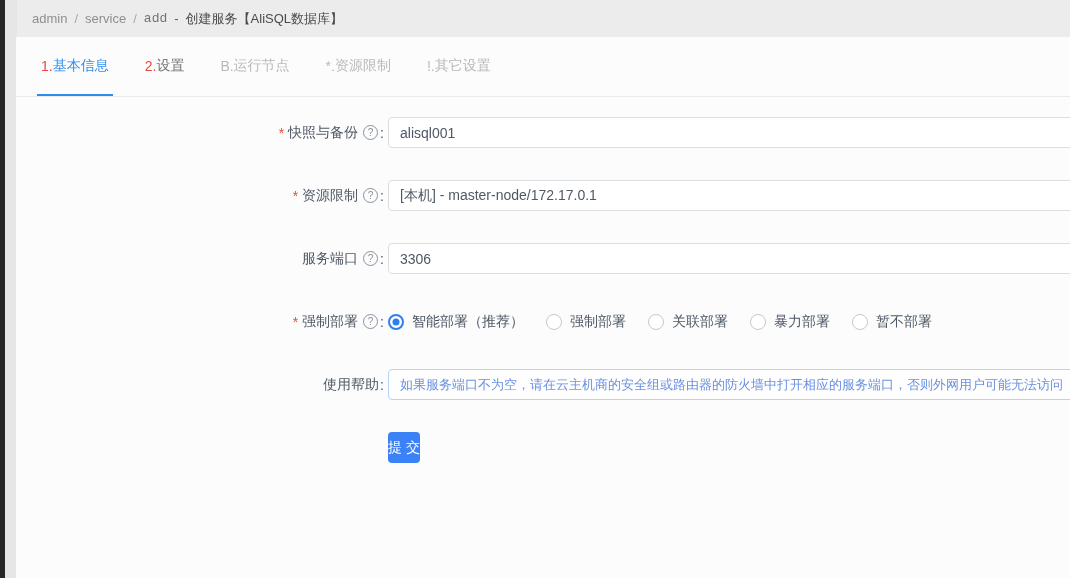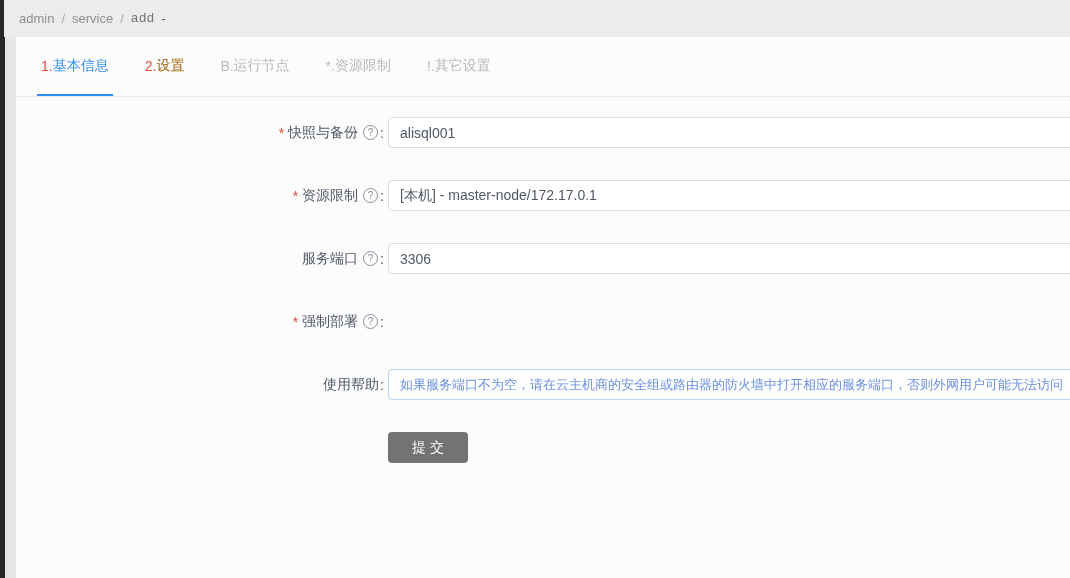--- a/index.html
+++ b/index.html
@@ -7,21 +7,21 @@
   body {
     font-family: "Liberation Sans", "DejaVu Sans", sans-serif;
     background: #e6e6e6;
     position: relative;
   }
   .side-strip {
     position: absolute; left: 0; top: 0; width: 5px; height: 578px;
     background: #262626;
   }
   .breadcrumb-bar {
-    position: absolute; left: 4px; top: 0; right: 0; height: 37px;
+    position: absolute; left: 17px; top: 0; right: 0; height: 37px;
     background: #ececec;
     display: flex; align-items: center;
     padding-left: 15px;
     font-size: 13px; color: #8f8f8f;
   }
   .breadcrumb-bar .crumb { margin-right: 7px; }
   .breadcrumb-bar .sep { margin-right: 7px; color: #a8a8a8; }
   .breadcrumb-bar .crumb-current { color: #737373; font-family: Liberation Mono, monospace; }
   .breadcrumb-bar .dash { margin-right: 7px; color: #5a5a5a; }
   .breadcrumb-bar .crumb-title { color: #4a4a4a; }
@@ -40,21 +40,21 @@
   .tab {
     display: flex; align-items: center;
     padding: 0 4px;
     margin-right: 28px;
     font-size: 14px;
     color: #b9b9b9;
     border-bottom: 2px solid transparent;
     cursor: pointer;
   }
   .tab .prefix-red { color: #e84a3c; }
-  .tab .lbl-dark { color: #a16207; }
+  .tab .lbl-dark { color: #737373; }
   .tab.active { border-bottom-color: #2d8cf0; }
   .tab.active .lbl-active { color: #2d8cf0; }
 
   .form { padding-top: 20px; }
   .form-row {
     display: flex; align-items: center;
     min-height: 31px;
     margin-bottom: 32px;
   }
   .form-label {
@@ -109,42 +109,43 @@
     background: #fefeff;
     display: flex; align-items: center;
     padding: 0 11px;
     font-size: 13px; color: #6a90e0;
     white-space: nowrap; overflow: hidden;
   }
   .submit-row { display: flex; margin-bottom: 0; }
   .submit-spacer { width: 372px; flex-shrink: 0; }
   .submit-btn {
     height: 31px;
-    padding: 0 24px;
-    background: #737373;
+    padding: 0 0;
+    background: #3b82f6;
     color: #fff;
     border: none; border-radius: 4px;
     font-size: 14px;
     font-family: "Liberation Sans", "DejaVu Sans", sans-serif;
     cursor: pointer;
     display: inline-flex; align-items: center;
   }
 </style>
 </head>
 <body>
 
 <div class="side-strip"></div>
 
 <div class="breadcrumb-bar">
   <span class="crumb">admin</span>
   <span class="sep">/</span>
   <span class="crumb">service</span>
   <span class="sep">/</span>
   <span class="crumb crumb-current">add</span>
   <span class="dash">-</span>
+  <span class="crumb-title">创建服务【AliSQL数据库】</span>
 </div>
 
 <div class="card">
 
   <div class="tabs">
     <div class="tab active">
       <span class="prefix-red">1.</span>
         <span class="lbl-active">基本信息</span>
     </div>
     <div class="tab">
@@ -203,20 +204,42 @@
       </div>
     </div>
 
     <div class="form-row">
       <div class="form-label">
         <span class="req">*</span>
         <span>强制部署</span>
         <span class="help-icon">?</span>
         <span class="colon">:</span>
       </div>
+      <div class="radio-group">
+        <div class="radio-item checked">
+          <span class="radio-circle"></span>
+          <span class="radio-label">智能部署（推荐）</span>
+        </div>
+        <div class="radio-item">
+          <span class="radio-circle"></span>
+          <span class="radio-label">强制部署</span>
+        </div>
+        <div class="radio-item">
+          <span class="radio-circle"></span>
+          <span class="radio-label">关联部署</span>
+        </div>
+        <div class="radio-item">
+          <span class="radio-circle"></span>
+          <span class="radio-label">暴力部署</span>
+        </div>
+        <div class="radio-item">
+          <span class="radio-circle"></span>
+          <span class="radio-label">暂不部署</span>
+        </div>
+      </div>
     </div>
 
     <div class="form-row">
       <div class="form-label">
         <span>使用帮助</span>
         <span class="colon">:</span>
       </div>
       <div class="field-wrap">
         <div class="help-box">如果服务端口不为空，请在云主机商的安全组或路由器的防火墙中打开相应的服务端口，否则外网用户可能无法访问</div>
       </div>

